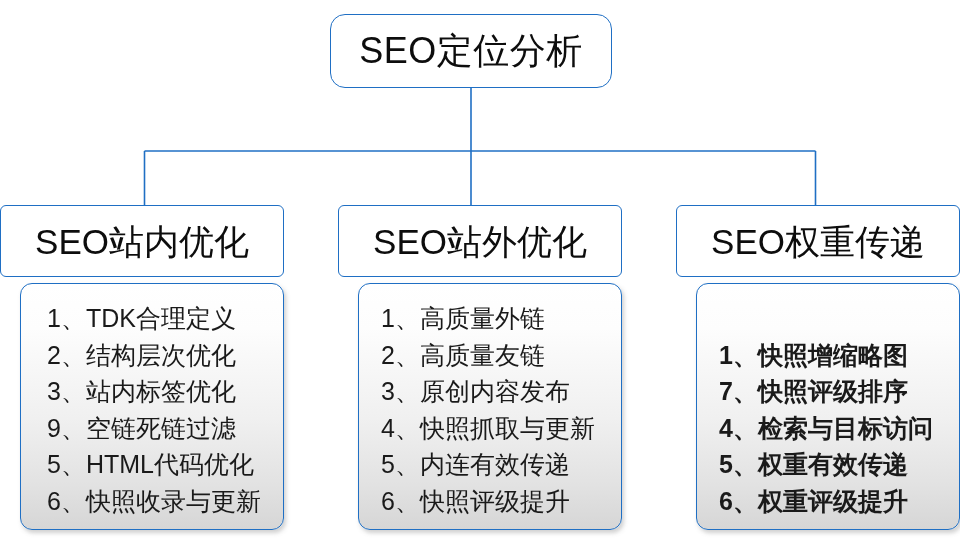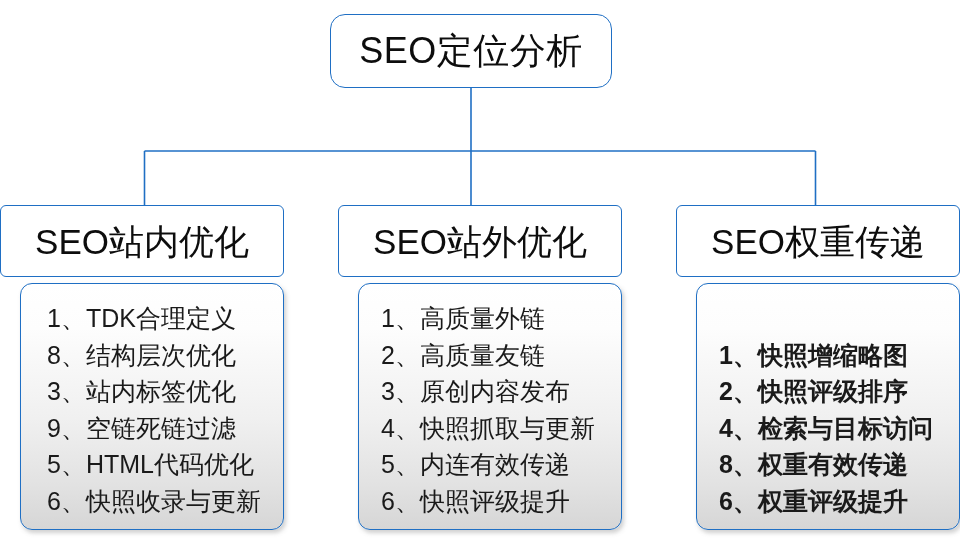--- a/index.html
+++ b/index.html
@@ -139,21 +139,21 @@
 
   <div class="columns">
 
     <div class="column col-1">
       <div class="col-header">
         <span class="col-header-title">SEO站内优化</span>
       </div>
       <div class="col-body">
         <ul>
           <li>1、TDK合理定义</li>
-          <li>8、结构层次优化</li>
+          <li>2、结构层次优化</li>
           <li>3、站内标签优化</li>
           <li>9、空链死链过滤</li>
           <li>5、HTML代码优化</li>
           <li>6、快照收录与更新</li>
         </ul>
       </div>
     </div>
 
     <div class="column col-2">
       <div class="col-header">
@@ -171,22 +171,22 @@
       </div>
     </div>
 
     <div class="column col-3">
       <div class="col-header">
         <span class="col-header-title">SEO权重传递</span>
       </div>
       <div class="col-body">
         <ul>
           <li>1、快照增缩略图</li>
-          <li>2、快照评级排序</li>
+          <li>7、快照评级排序</li>
           <li>4、检索与目标访问</li>
-          <li>8、权重有效传递</li>
+          <li>5、权重有效传递</li>
           <li>6、权重评级提升</li>
         </ul>
       </div>
     </div>
 
   </div>
 </div>
 
 </body></html>

